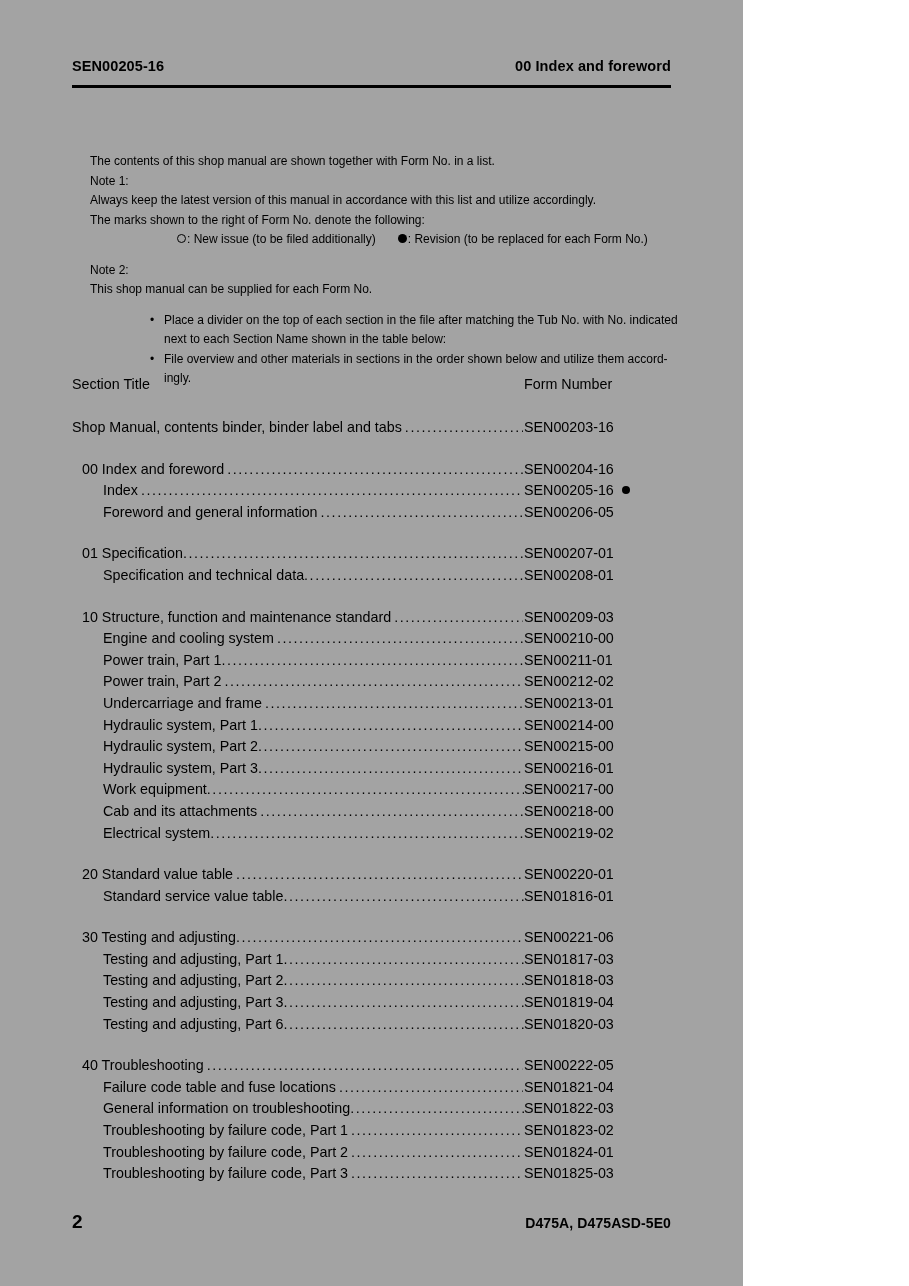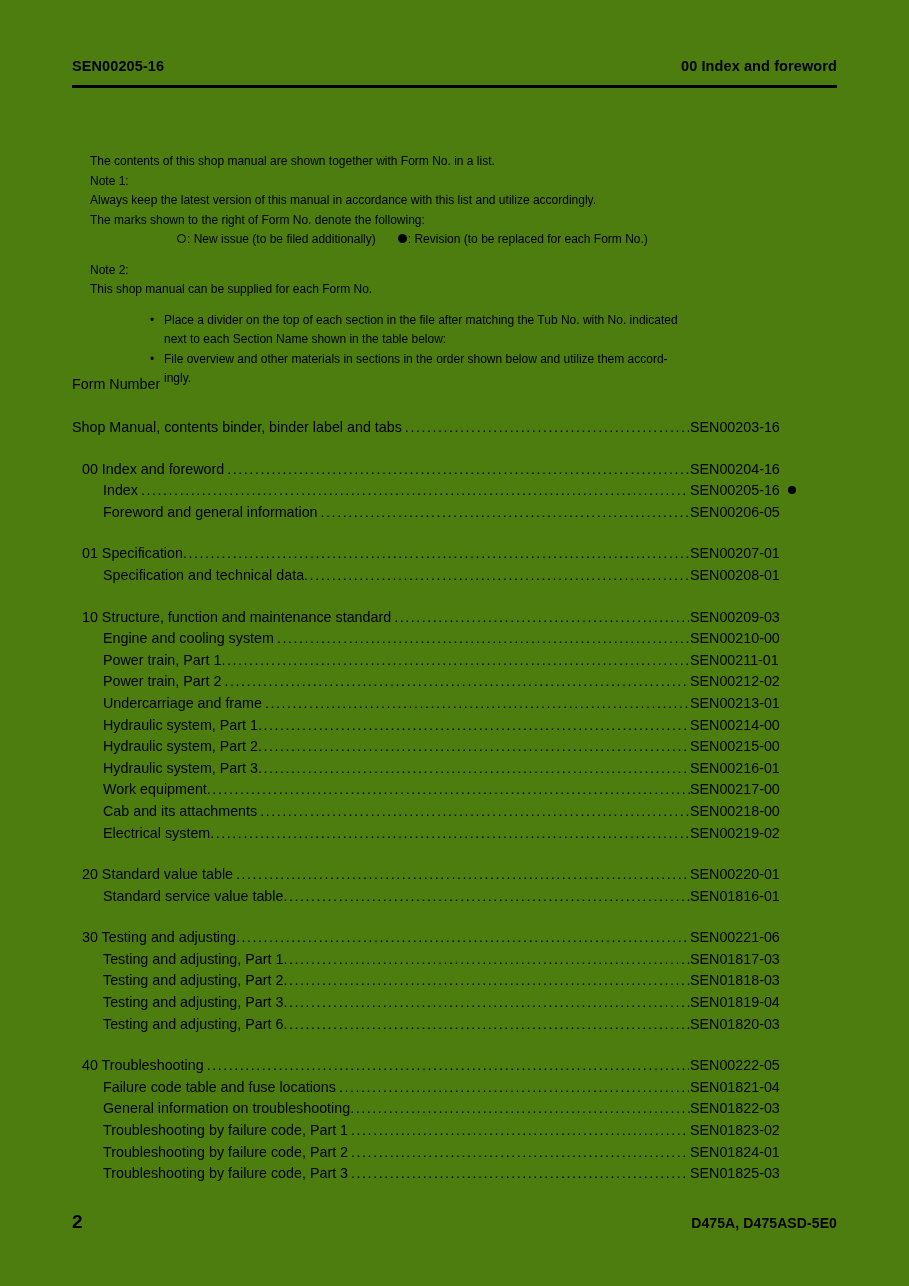--- a/index.html
+++ b/index.html
@@ -6,23 +6,23 @@
     margin: 0;
     padding: 0;
     background: #ffffff;
   }
   body {
     font-family: "Liberation Sans", sans-serif;
     color: #000000;
   }
   .page {
     position: relative;
-    width: 909px;
+    width: 743px;
     height: 1286px;
-    background: #4d7c0f;
+    background: #a3a3a3;
     overflow: hidden;
     box-sizing: border-box;
   }
 
   
   .page-header {
     position: absolute;
     left: 72px;
     right: 72px;
     top: 58px;
@@ -260,20 +260,21 @@
     </div>
     <div class="bullet-row">
       <span class="bullet-dot"></span>
       <span class="bullet-text">ingly.</span>
     </div>
 
   </div>
 
   <div class="toc" id="toc-root">
     <div class="toc-head">
+      <span class="col-title">Section Title</span>
       <span class="col-form">Form Number</span>
     </div>
   <div class="toc-gap-small"></div>
       <div class="toc-row lvl0">
         <span class="entry">
           <span class="label">Shop Manual, contents binder, binder label and tabs</span>
           <span class="leader">..............................................................................................................................................................</span>
         </span>
         <span class="form">
           <span class="num">SEN00203-16</span>

